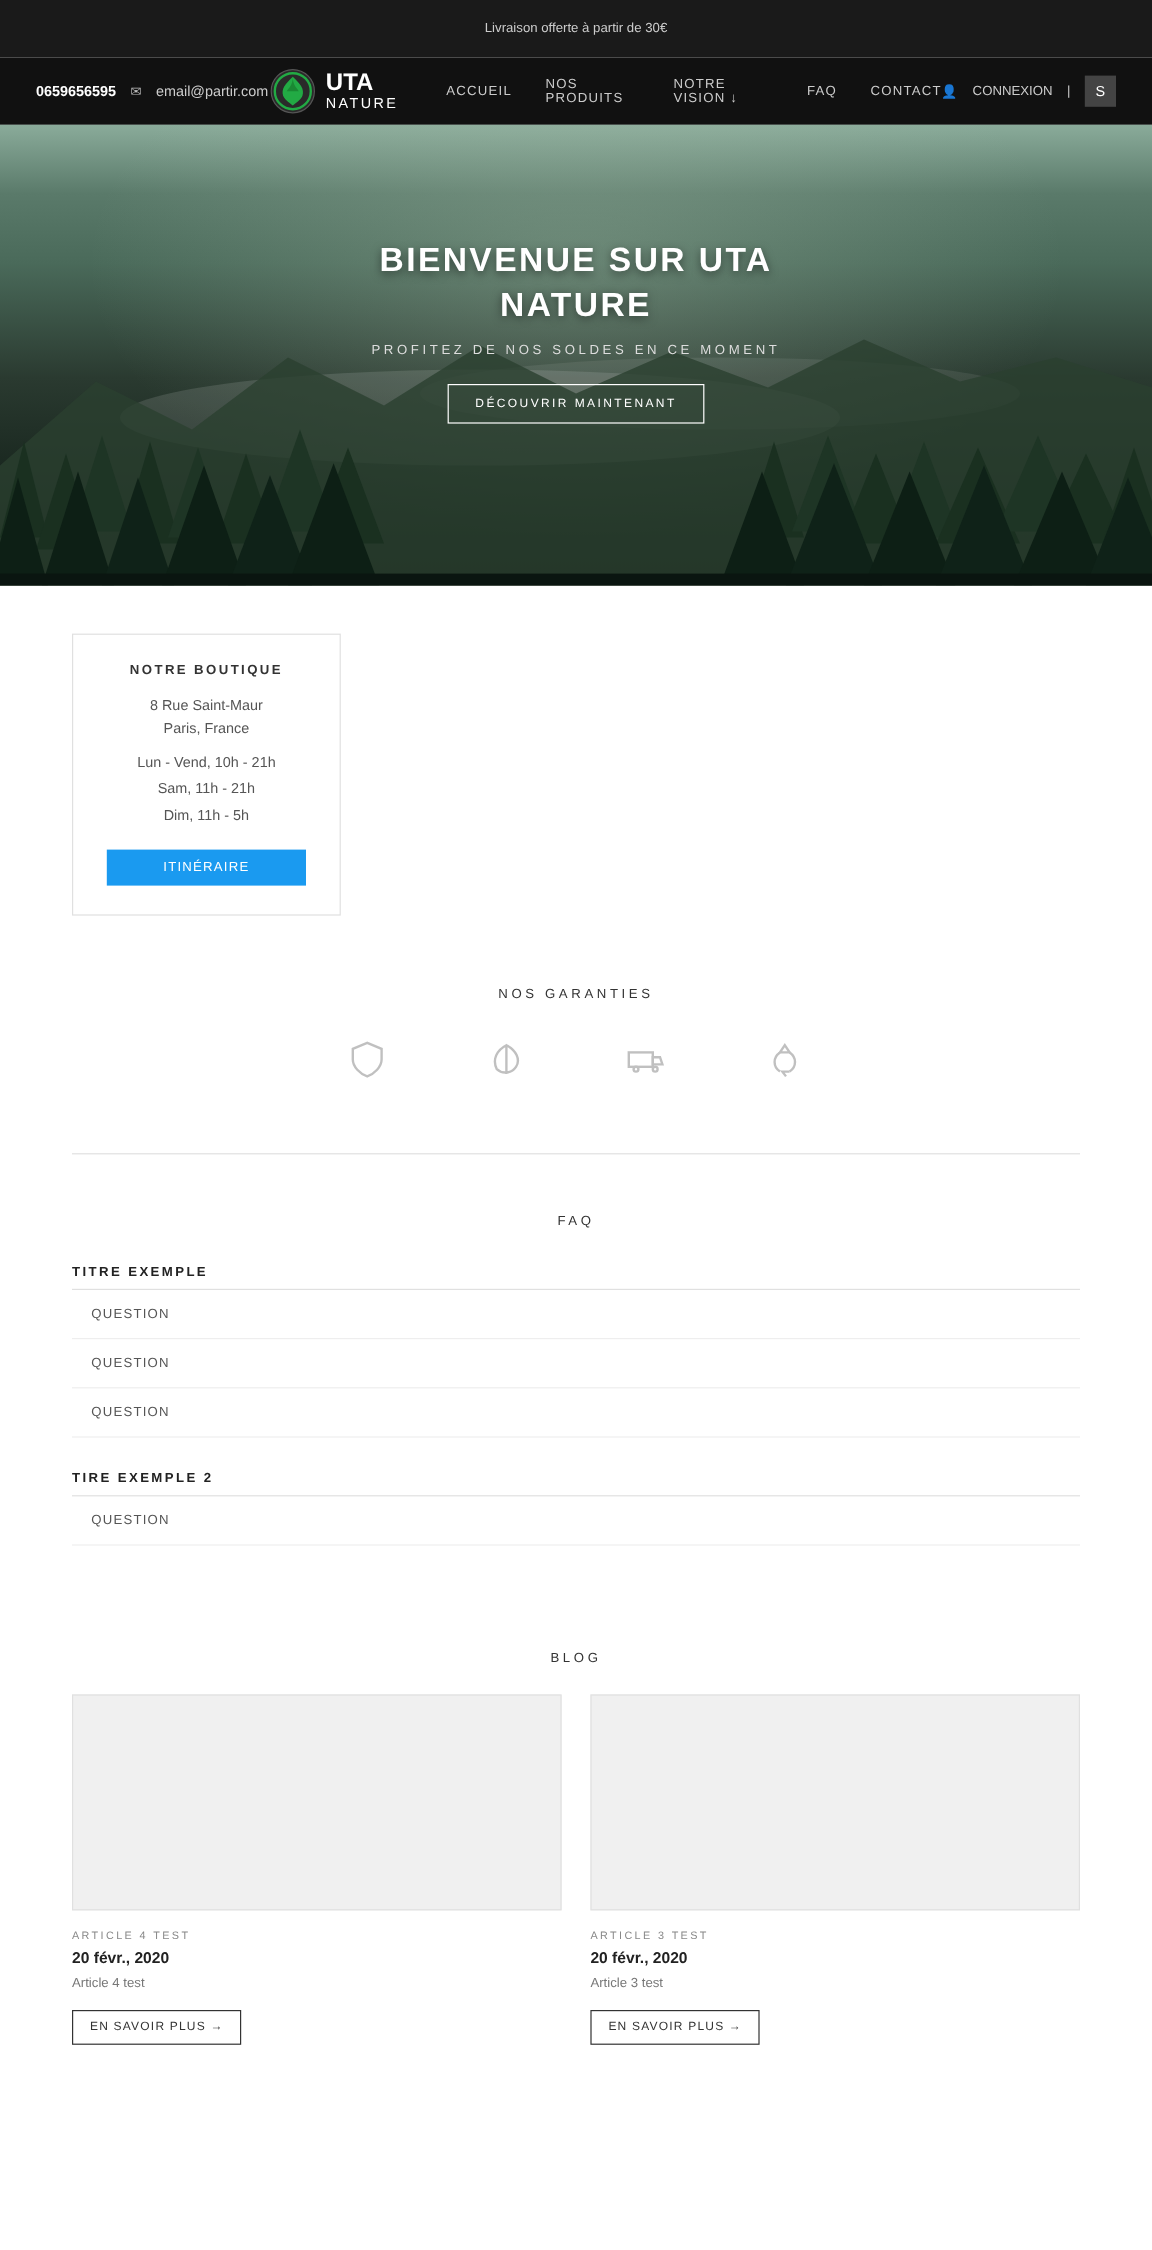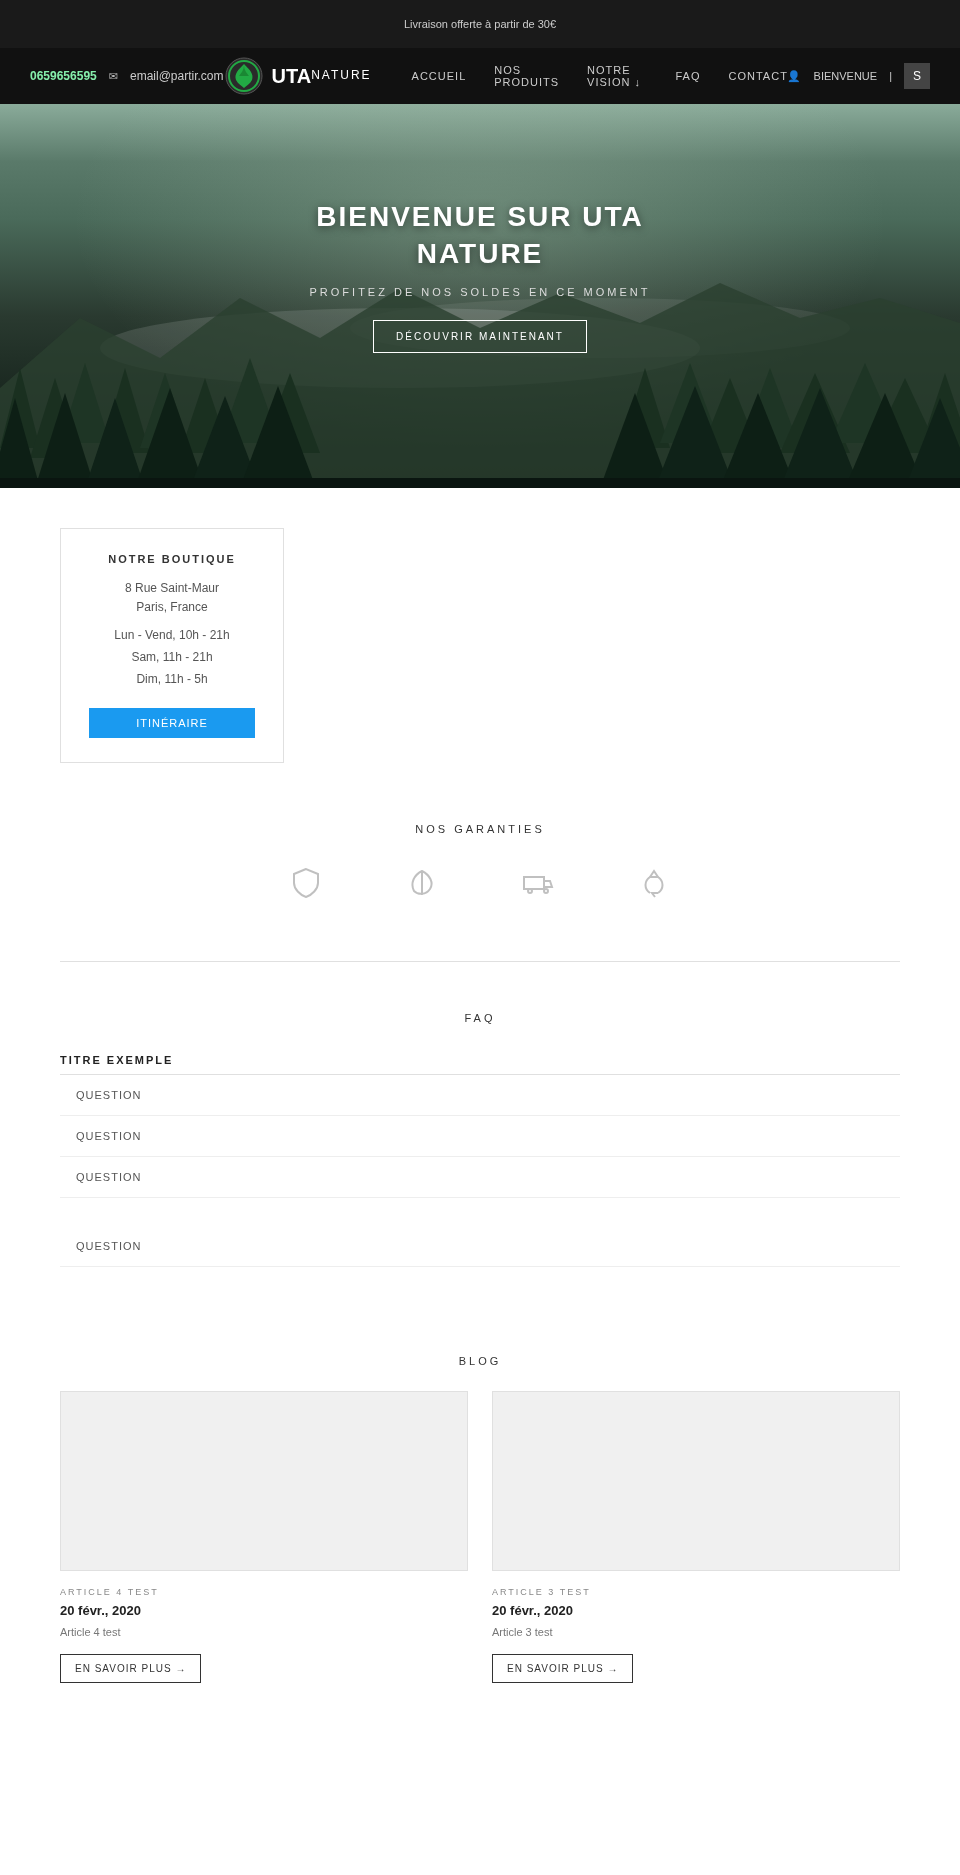--- a/index.html
+++ b/index.html
@@ -23,38 +23,37 @@
       height: 56px;
     }
     .header-left {
       display: flex;
       align-items: center;
       gap: 12px;
       color: #bbb;
       font-size: 11px;
       flex: 1;
     }
-    .header-left .phone { color: #86efac; font-size: 12px; font-weight: bold; }
+    .header-left .phone { color: #ffffff; font-size: 12px; font-weight: bold; }
     .header-left .email { color: #ccc; font-size: 12px; }
     .logo-area {
       display: flex;
       align-items: center;
       gap: 8px;
       color: #fff;
       text-decoration: none;
     }
     .logo-icon {
       width: 40px;
       height: 40px;
     }
     .logo-text {
       display: flex;
-      flex-direction: row;
+      flex-direction: column;
       line-height: 1.1;
-      align-items: center;
     }
     .logo-text .uta { font-size: 20px; font-weight: bold; color: #fff; }
     .logo-text .nature { font-size: 12px; color: #fff; letter-spacing: 2px; }
 
     .nav {
       display: flex;
       align-items: center;
       gap: 28px;
       margin-left: 40px;
     }
@@ -321,21 +320,21 @@
   <nav class="nav">
     <a href="#">ACCUEIL</a>
     <a href="#">NOS PRODUITS</a>
     <a href="#">NOTRE VISION ↓</a>
     <a href="#">FAQ</a>
     <a href="#">CONTACT</a>
   </nav>
 
   <div class="header-right">
     <span>👤</span>
-    <span style="cursor:pointer;">BIENVENUE</span>
+    <span style="cursor:pointer;">CONNEXION</span>
     <span>|</span>
     <button class="search-btn">S</button>
   </div>
 </div>
 
 <div class="hero">
   <div class="hero-bg"></div>
 
   <svg style="position:absolute;bottom:0;left:0;width:100%;height:220px;" viewBox="0 0 960 220" preserveAspectRatio="none">
 
@@ -448,20 +447,21 @@
   <div class="faq-title">FAQ</div>
 
   <div class="faq-group">
     <div class="faq-group-title">TITRE EXEMPLE</div>
     <div class="faq-item">QUESTION</div>
     <div class="faq-item">QUESTION</div>
     <div class="faq-item">QUESTION</div>
   </div>
 
   <div class="faq-group">
+    <div class="faq-group-title">TIRE EXEMPLE 2</div>
     <div class="faq-item">QUESTION</div>
   </div>
 </div>
 
 <div class="blog-section">
   <div class="blog-title">BLOG</div>
   <div class="blog-grid">
 
     <div class="blog-card">
       <div class="blog-img-placeholder"></div>

